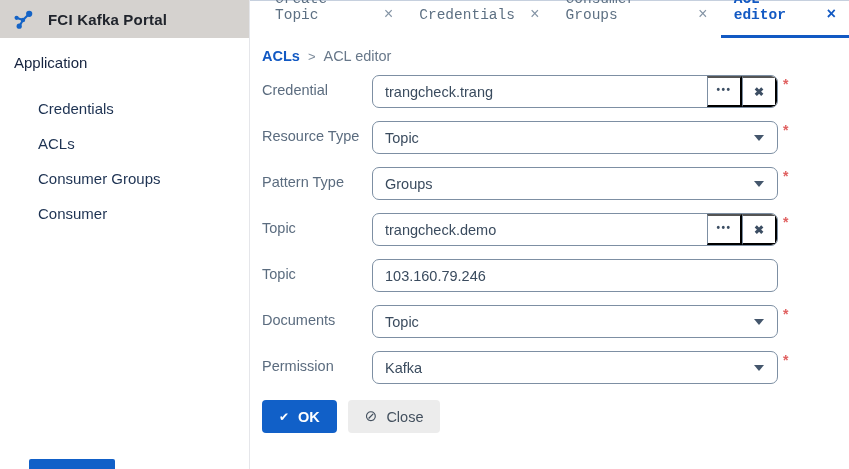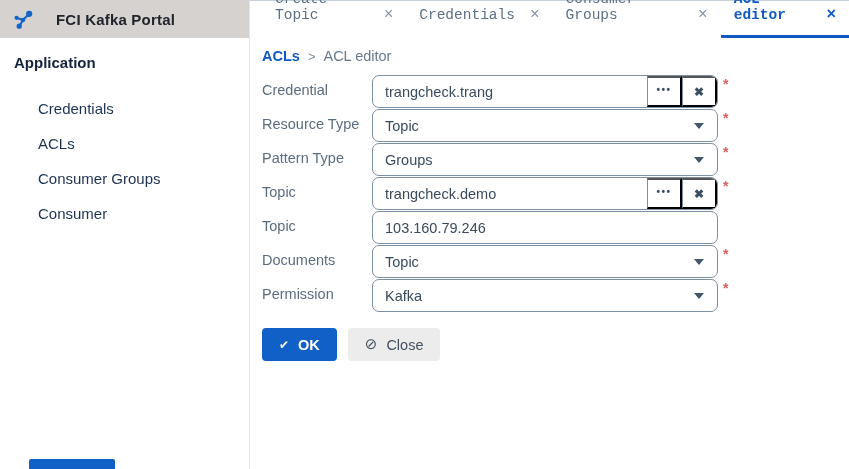--- a/index.html
+++ b/index.html
@@ -9,24 +9,24 @@
     font-family:"Liberation Sans","DejaVu Sans",sans-serif;
     background:#fff; display:flex;
   }
   
   .left {
     width:250px; min-width:250px; height:100%;
     border-right:1px solid #e5e6ea; display:flex; flex-direction:column; background:#fff;
   }
   .brandbar {
     height:38px; background:var(--header-bg,#d5d2cf);
-    display:flex; align-items:center; gap:22px; padding-left:13px;
+    display:flex; align-items:center; gap:14px; padding-left:13px;
   }
   .brand-title { font-size:15px; font-weight:700; color:#20242c; letter-spacing:.2px; }
-  .nav-section { padding:16px 0 0 14px; font-size:15px; font-weight:700; color:#15233f; }
+  .nav-section { padding:16px 0 0 14px; font-size:15px; font-weight:400; color:#15233f; }
   .nav-list { list-style:none; margin-top:20px; }
   .nav-item {
     height:35px; display:flex; align-items:center; padding-left:38px;
     font-size:15px; color:#1d3252; cursor:pointer;
   }
   
   .right { flex:1; display:flex; flex-direction:column; border-top:1px solid #c6d0de; background:#fff; }
   .tabbar { height:37px; display:flex; align-items:stretch; padding-left:12px; background:#fff; }
   .tab {
     display:flex; align-items:flex-end; gap:15px; padding:12px 13px;
@@ -34,23 +34,23 @@
   }
   .tab .tab-close { font-size:16px; color:#8494a5; line-height:1; }
   .tab.active { color:var(--accent,#1259c3); font-weight:700; border-bottom-color:var(--accent,#1259c3); }
   .tab.active .tab-close { color:var(--accent,#1259c3); }
   .content { padding:9px 0 0 12px; }
   .breadcrumb { display:flex; align-items:center; gap:8px; height:18px; margin-bottom:10px; font-size:14.5px; }
   .crumb-root { color:var(--accent,#1259c3); font-weight:700; cursor:pointer; }
   .crumb-sep { color:#7c8b9b; font-size:13px; }
   .crumb-current { color:#68788a; }
   
-  .form-row { display:flex; align-items:flex-start; margin-bottom:1px; }
+  .form-row { display:flex; align-items:flex-start; margin-bottom:13px; }
   .form-label { width:110px; padding-top:7px; font-size:14.5px; color:#5b6c7f; }
-  .ctrl { width:346px; height:33px; display:flex; border:1px solid #7d8fa3; border-radius:7px; background:#fff; overflow:hidden; }
+  .ctrl { width:406px; height:33px; display:flex; border:1px solid #7d8fa3; border-radius:7px; background:#fff; overflow:hidden; }
   .ctrl-input {
     flex:1; border:0; outline:none; padding:0 12px; font-size:14.5px; color:#3a4b5e;
     font-family:"Liberation Sans","DejaVu Sans",sans-serif; background:transparent; min-width:0;
   }
   .mini-btn {
     width:35px; border-left:1px solid #7d8fa3; display:flex; align-items:center; justify-content:center;
     background:#fff; cursor:pointer; color:#3c4e63;
   }
   .dots-glyph { font-size:10px; font-weight:700; letter-spacing:1.5px; transform:translateY(-2px); }
   .clear-glyph { font-size:12px; font-weight:700; }

